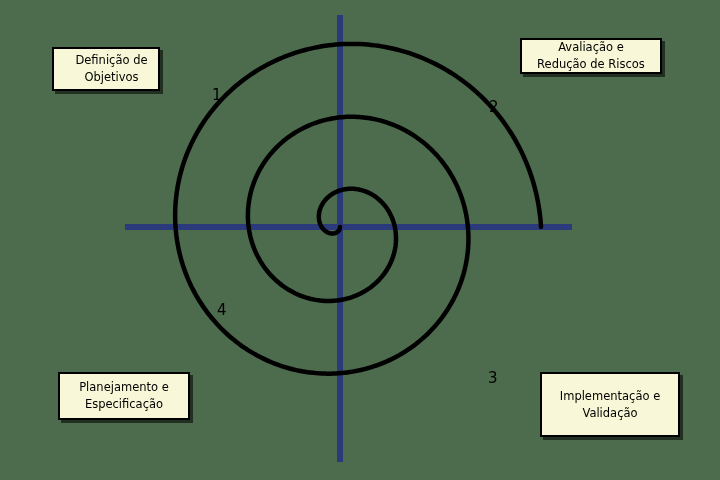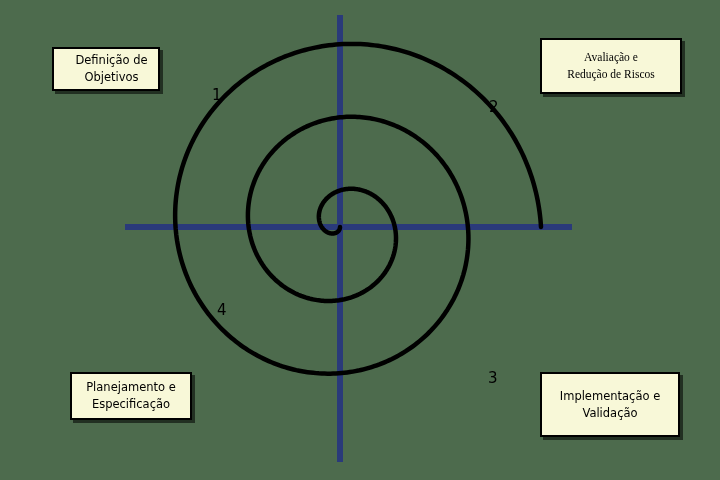--- a/index.html
+++ b/index.html
@@ -37,22 +37,22 @@
     line-height: 1.45;
     text-align: center;
     display: flex;
     align-items: center;
     justify-content: center;
     box-sizing: border-box;
     padding: 4px 6px;
     white-space: pre-line;
   }
   #label-definicao   { left: 52px;  top: 47px;  width: 108px; height: 44px; padding-left: 17px; }
-  #label-avaliacao   { left: 540px; top: 38px;  width: 142px; height: 56px; font-family: Liberation Serif, serif; }
-  #label-planejamento{ left: 70px;  top: 372px; width: 122px; height: 48px; }
+  #label-avaliacao   { left: 520px; top: 38px;  width: 142px; height: 36px; }
+  #label-planejamento{ left: 58px;  top: 372px; width: 132px; height: 48px; }
   #label-implementacao{left: 540px; top: 372px; width: 140px; height: 65px; }
 
   .quadrant-number {
     position: absolute;
     color: #000000;
     font-family: "DejaVu Sans", sans-serif;
     font-size: 15px;
     font-weight: 400;
     line-height: 1;
   }

